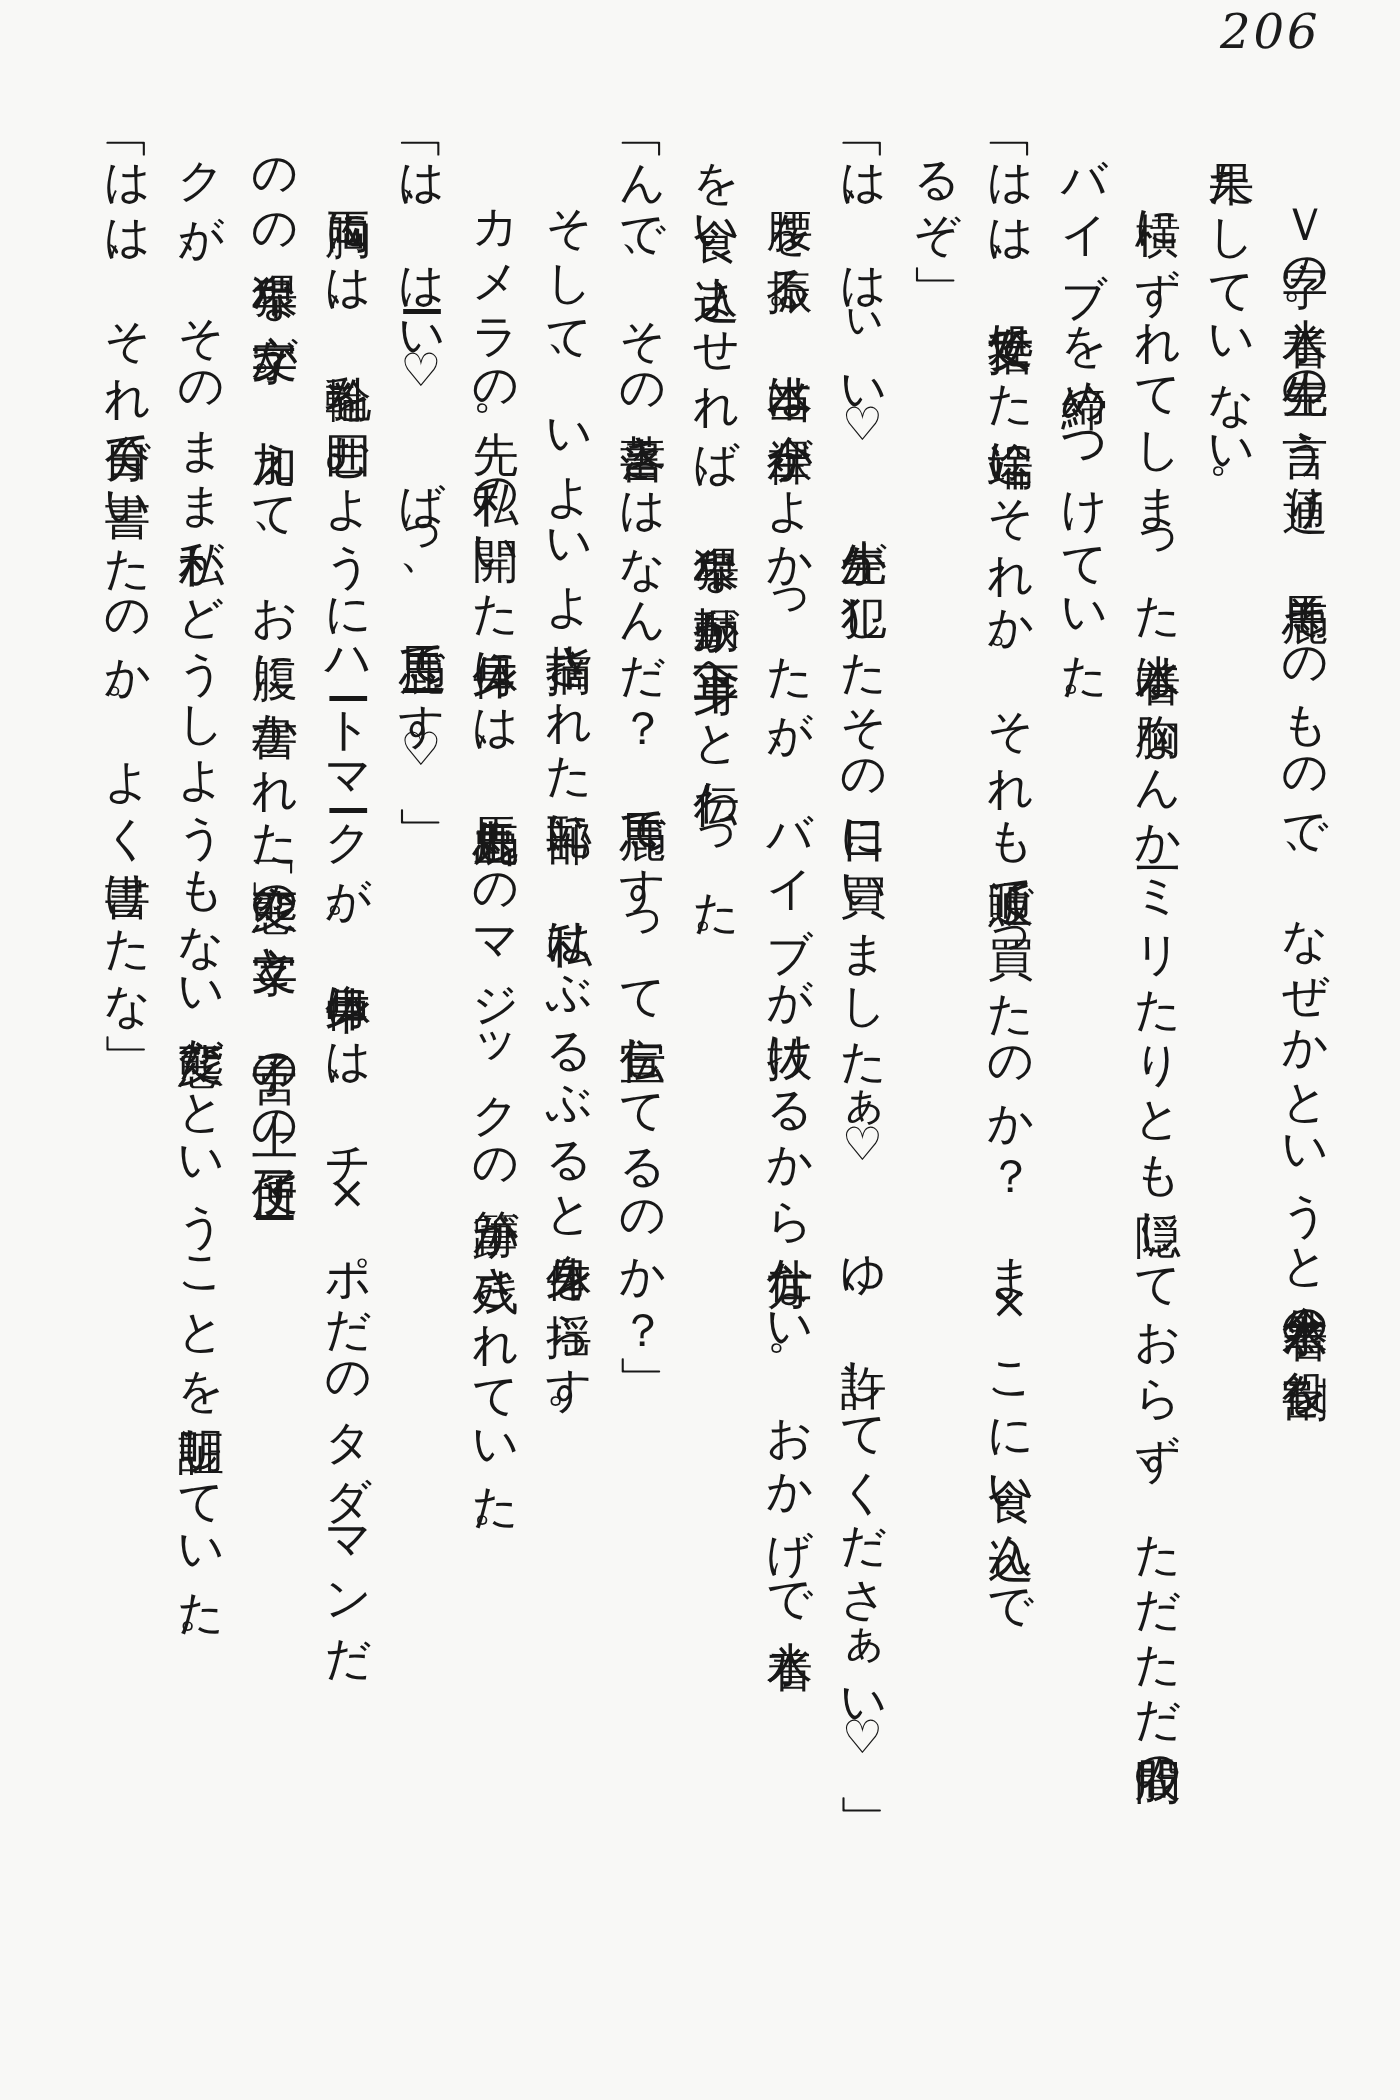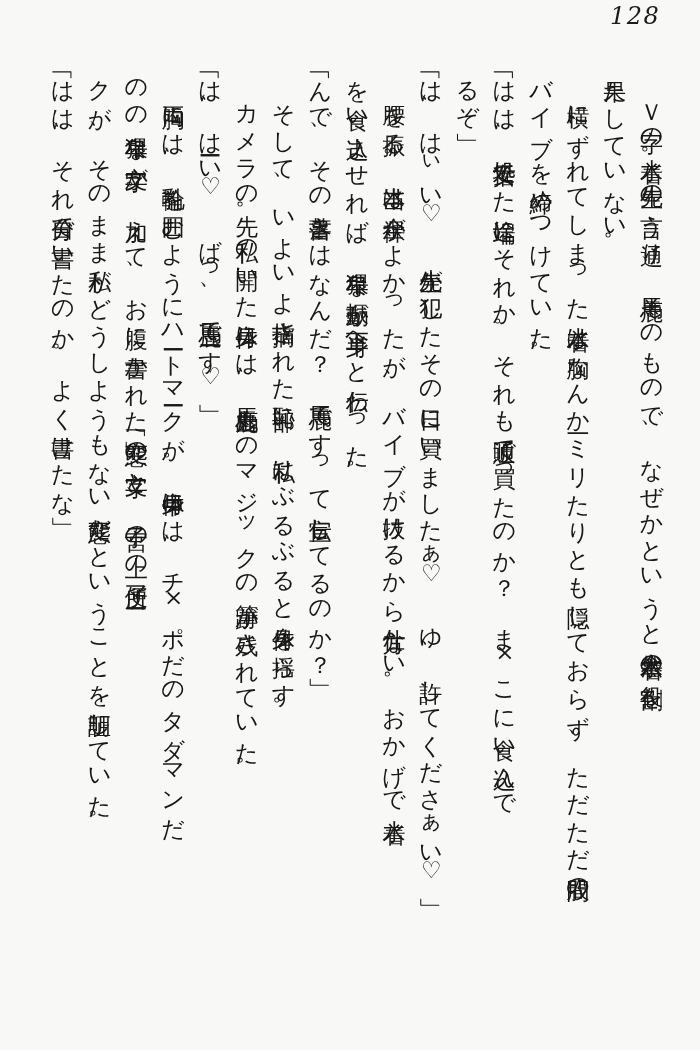--- a/index.html
+++ b/index.html
@@ -41,21 +41,21 @@
     white-space: nowrap;
   }
   .text-line.indent {
     text-indent: 24px;     
   }
 </style>
 </head>
 <body>
 
 <div class="page">
-  <div class="page-number">128</div>
+  <div class="page-number">206</div>
   <div class="text-block">
       <div class="text-line indent">Ｖ字の水着。先生の言う通り、馬鹿そのもので、なぜかというと全然水着の役割を</div>
       <div class="text-line">果たしていない。</div>
       <div class="text-line indent">横にずれてしまった水着は胸なんか一ミリたりとも隠しておらず、ただただ股間の</div>
       <div class="text-line">バイブを締めつけていた。</div>
       <div class="text-line">「はは、処女捨てた途端にそれか。それも通販で買ったのか？　ま×こに食い込んで</div>
       <div class="text-line">るぞ」</div>
       <div class="text-line">「は、はぃい♡　先生が犯したその日に買いましたぁ♡　ゆ、許してくださぁい♡」</div>
       <div class="text-line indent">腰を振る。本当は全裸がよかったが、バイブが抜けるから仕方ない。おかげで水着</div>
       <div class="text-line">を食い込ませれば、卑猥な振動が下半身へと伝わった。</div>

